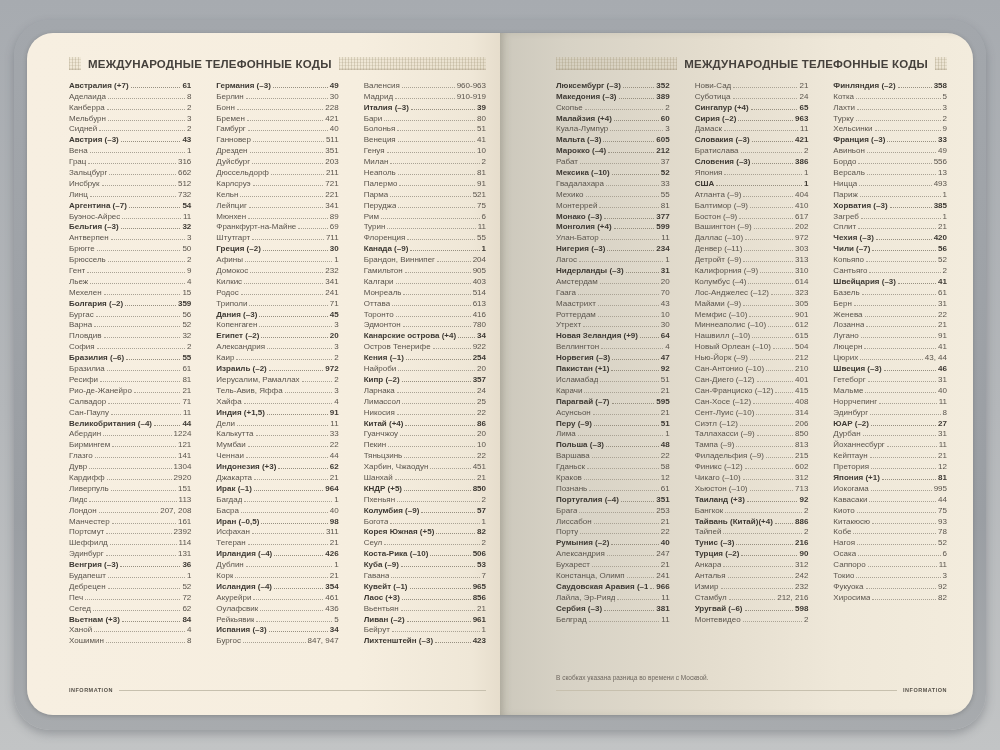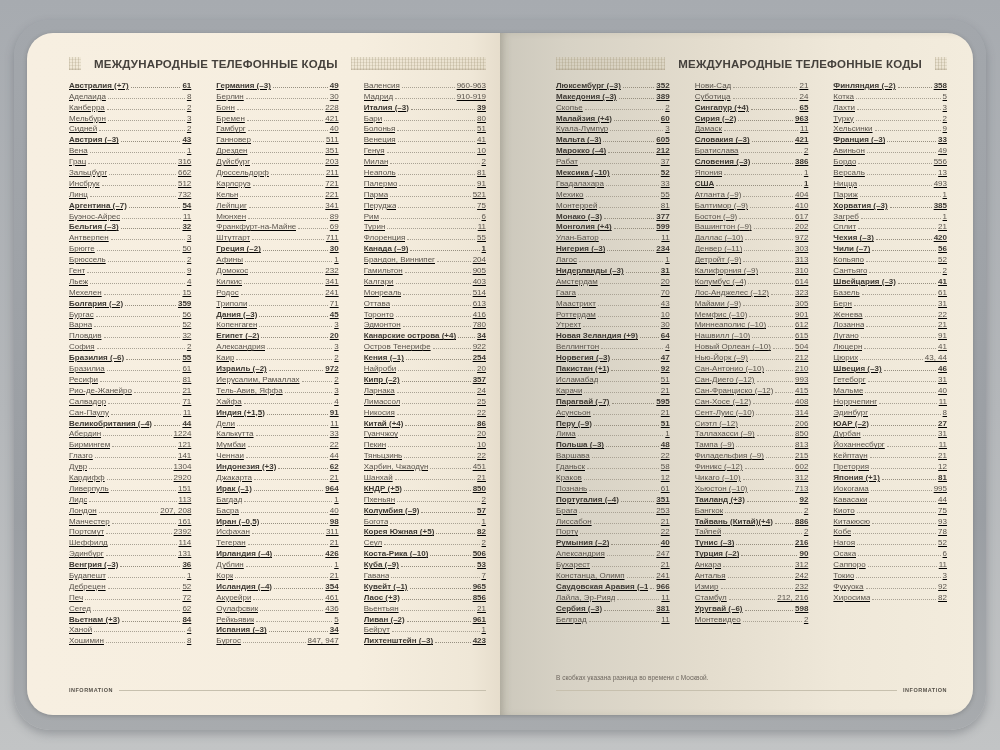--- a/index.html
+++ b/index.html
@@ -23,33 +23,33 @@
   .page { width:50%; height:100%; display:flex; flex-direction:column; position:relative; }
   .page.left  {
     background:linear-gradient(90deg,#f7efe1 0%,#f6eedf 70%,#efe7d7 94%,#e6ddcc 100%);
     padding:24px 14px 22px 42px;
   }
   .page.right {
     background:linear-gradient(90deg,#ccc8bc 0%,#d7d2c5 14%,#e3dccd 42%,#efe8d9 72%,#f3ecdd 100%);
     padding:24px 26px 22px 56px;
     box-shadow:inset 6px 0 10px -4px rgba(90,85,70,.35);
   }
-  .hdr { display:flex; align-items:center; gap:13px; margin-bottom:9px; }
+  .hdr { display:flex; align-items:center; gap:7px; margin-bottom:9px; }
   .hatch {
     height:13px;
     background:
       repeating-linear-gradient(90deg,rgba(158,146,116,.30) 0 1px,transparent 1px 3px),
       repeating-linear-gradient(0deg,rgba(158,146,116,.18) 0 1px,transparent 1px 3px),
       rgba(210,198,170,.18);
     border-bottom:1px solid rgba(148,136,108,.35);
   }
   .hatch.small { width:12px; flex:none; }
   .hatch.long  { flex:1; }
   .title { font-size:11.5px; font-weight:bold; color:#45413c; white-space:nowrap; letter-spacing:.2px; }
-  .cols { display:flex; gap:25px;text-decoration:underline; }
+  .cols { display:flex; gap:25px; }
   .col { flex:1; min-width:0; }
   .row { display:flex; align-items:flex-end; height:10.9px; font-size:8px; color:#5a544c; }
   .row .n { white-space:nowrap; overflow:hidden; }
   .row .dots { flex:1; min-width:4px; border-bottom:1px dotted #a9a294; margin:0 2px 2px 2px; }
   .row .v { white-space:nowrap; }
   .row.bold { font-weight:bold; color:#3d3933; }
   .row.bold .dots { border-bottom-color:#968f80; }
   .pfoot { margin-top:auto; }
   .footrow { display:flex; align-items:center; gap:6px; }
   .f-line { flex:1; border-top:1px solid #c7c0ae; }
@@ -1256,21 +1256,21 @@
             <span class="v">212</span>
           </div>
           <div class="row">
             <span class="n">Сан-Антонио (–10)</span>
             <span class="dots"></span>
             <span class="v">210</span>
           </div>
           <div class="row">
             <span class="n">Сан-Диего (–12)</span>
             <span class="dots"></span>
-            <span class="v">993</span>
+            <span class="v">401</span>
           </div>
           <div class="row">
             <span class="n">Сан-Франциско (–12)</span>
             <span class="dots"></span>
             <span class="v">415</span>
           </div>
           <div class="row">
             <span class="n">Сан-Хосе (–12)</span>
             <span class="dots"></span>
             <span class="v">408</span>

